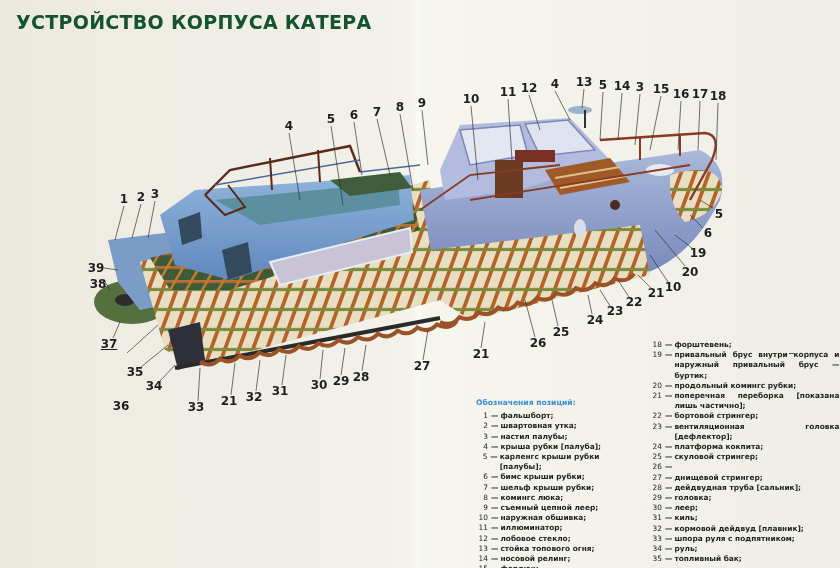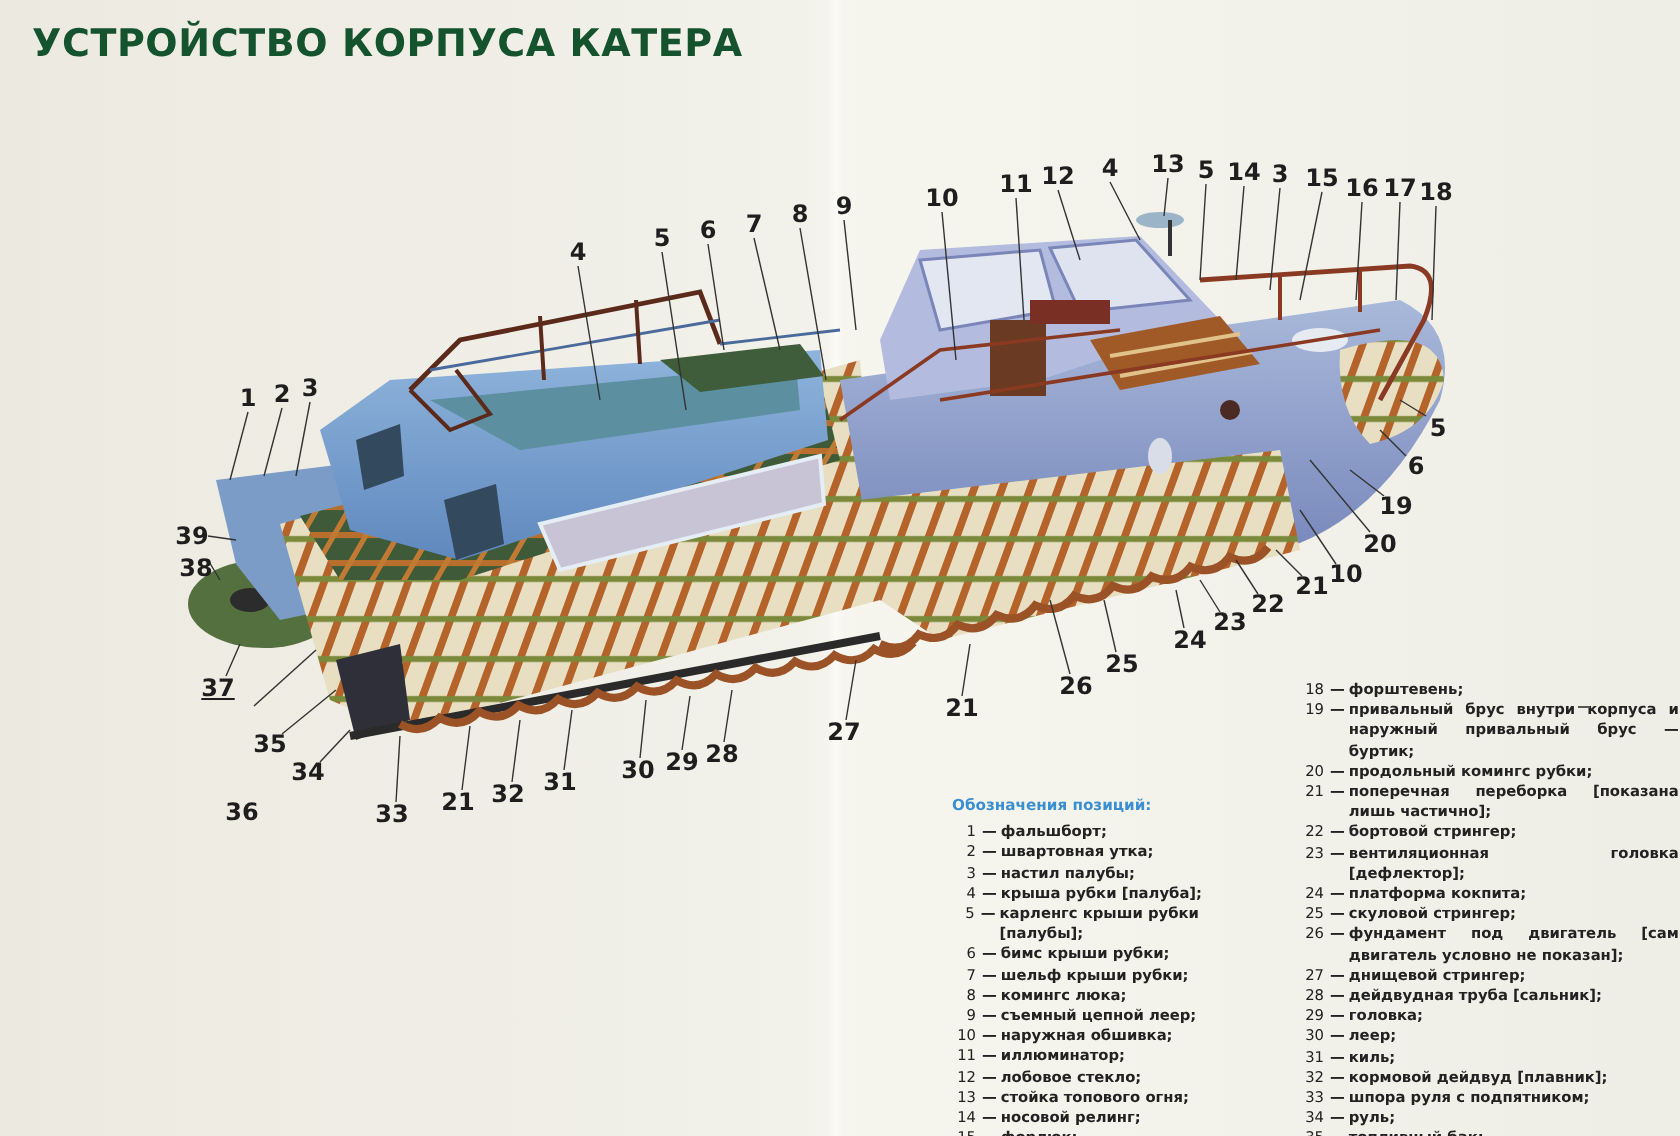--- a/index.html
+++ b/index.html
@@ -334,21 +334,20 @@
         <span class="legend-text">платформа кокпита;</span>
       </div>
       <div class="legend-item">
         <span class="legend-num">25</span>
         <span style="margin-right: 2px;">— </span>
         <span class="legend-text">скуловой стрингер;</span>
       </div>
       <div class="legend-item">
         <span class="legend-num">26</span>
         <span style="margin-right: 2px;">— </span>
-        <span class="legend-text">фундамент под двигатель [сам двигатель условно не показан];</span>
       </div>
       <div class="legend-item">
         <span class="legend-num">27</span>
         <span style="margin-right: 2px;">— </span>
         <span class="legend-text">днищевой стрингер;</span>
       </div>
       <div class="legend-item">
         <span class="legend-num">28</span>
         <span style="margin-right: 2px;">— </span>
         <span class="legend-text">дейдвудная труба [сальник];</span>

